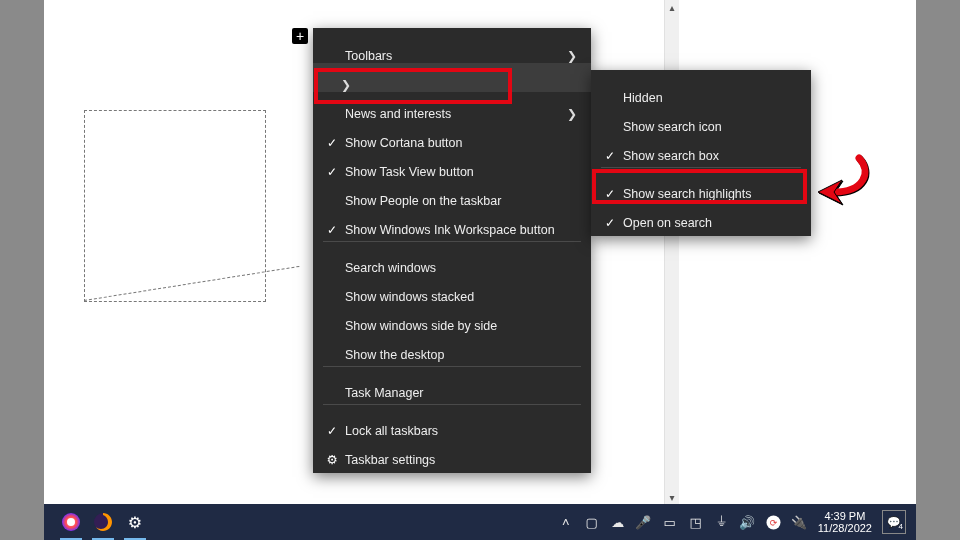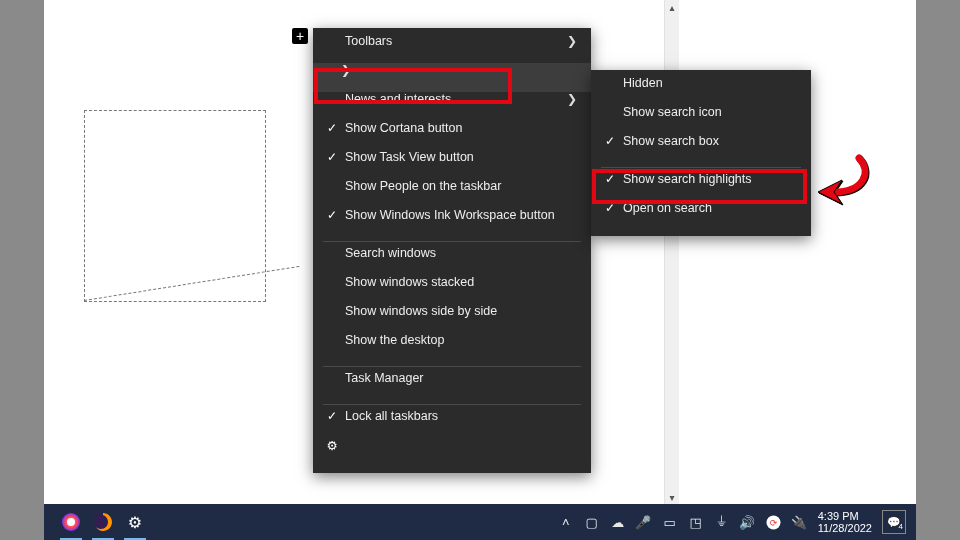--- a/index.html
+++ b/index.html
@@ -13,27 +13,27 @@
   .plus-badge{position:absolute;left:248px;top:28px;width:16px;height:16px;background:#000;color:#fff;display:flex;align-items:center;justify-content:center;font-size:14px;border-radius:2px}
   .scroll-track{position:absolute;right:237px;top:0;width:14px;bottom:36px;background:#f0f0f0;border-left:1px solid #e1e1e1}
   .scroll-btn{position:absolute;left:0;width:14px;height:14px;color:#555;display:flex;align-items:center;justify-content:center;font-size:10px}
   
   .taskbar{position:absolute;left:0;right:0;bottom:0;height:36px;background:#1f2a44;display:flex;align-items:center;color:#fff}
   .tb-left{display:flex;align-items:center;gap:6px;margin-left:14px}
   .tb-icon{width:26px;height:26px;display:flex;align-items:center;justify-content:center;font-size:16px;position:relative}
   .tb-icon.active::after{content:"";position:absolute;bottom:-5px;left:2px;right:2px;height:2px;background:#76b9ed}
   .tb-right{margin-left:auto;display:flex;align-items:center;gap:10px;margin-right:10px;font-size:12px}
   .tray-icon{width:16px;height:16px;display:flex;align-items:center;justify-content:center;font-size:13px;color:#e8e8e8}
-  .clock{display:flex;flex-direction:column;align-items:flex-start;line-height:1.1;font-size:11px}
+  .clock{display:flex;flex-direction:column;align-items:center;line-height:1.1;font-size:11px}
   .action-center{width:22px;height:22px;border:1px solid #888;display:flex;align-items:center;justify-content:center;font-size:11px;color:#fff}
   
   .menu{position:absolute;background:#2b2b2b;color:#eee;font-size:12.5px;box-shadow:0 4px 14px rgba(0,0,0,.5);padding:6px 0}
   .menu.main{left:269px;top:28px;width:278px}
   .menu.sub{left:547px;top:70px;width:220px}
-  .menu-item{display:flex;align-items:flex-start;height:29px;padding:0 14px 0 10px;cursor:default}
+  .menu-item{display:flex;align-items:flex-end;height:29px;padding:0 14px 0 10px;cursor:default}
   .menu-item .chk{width:18px;display:flex;justify-content:center;color:#fff;font-size:12px}
   .menu-item .gear{width:18px;display:flex;justify-content:center;color:#fff}
   .menu-item .lbl{flex:1;padding-left:4px}
   .menu-item .arrow{color:#ddd;font-size:12px}
   .menu-item.hover{background:#3d3d3d}
   .menu-sep{height:1px;background:#4a4a4a;margin:4px 10px}
   .hl-main{position:absolute;border:4px solid #e30613;pointer-events:none}
   .hl1{left:270px;top:68px;width:190px;height:28px}
   .hl2{left:548px;top:169px;width:207px;height:27px}
   .anno-arrow{position:absolute;left:760px;top:150px;color:#e30613}
@@ -108,20 +108,21 @@
           <span class="chk"></span>
           <span class="lbl">Task Manager</span>
         </div>
         <div class="menu-sep"></div>
         <div class="menu-item">
           <span class="chk">✓</span>
           <span class="lbl">Lock all taskbars</span>
         </div>
         <div class="menu-item">
           <span class="gear">⚙</span>
+          <span class="lbl">Taskbar settings</span>
         </div>
       </div>
 
     <div class="menu sub" id="menu-sub">
         <div class="menu-item">
           <span class="chk"></span>
           <span class="lbl">Hidden</span>
         </div>
         <div class="menu-item">
           <span class="chk"></span>

